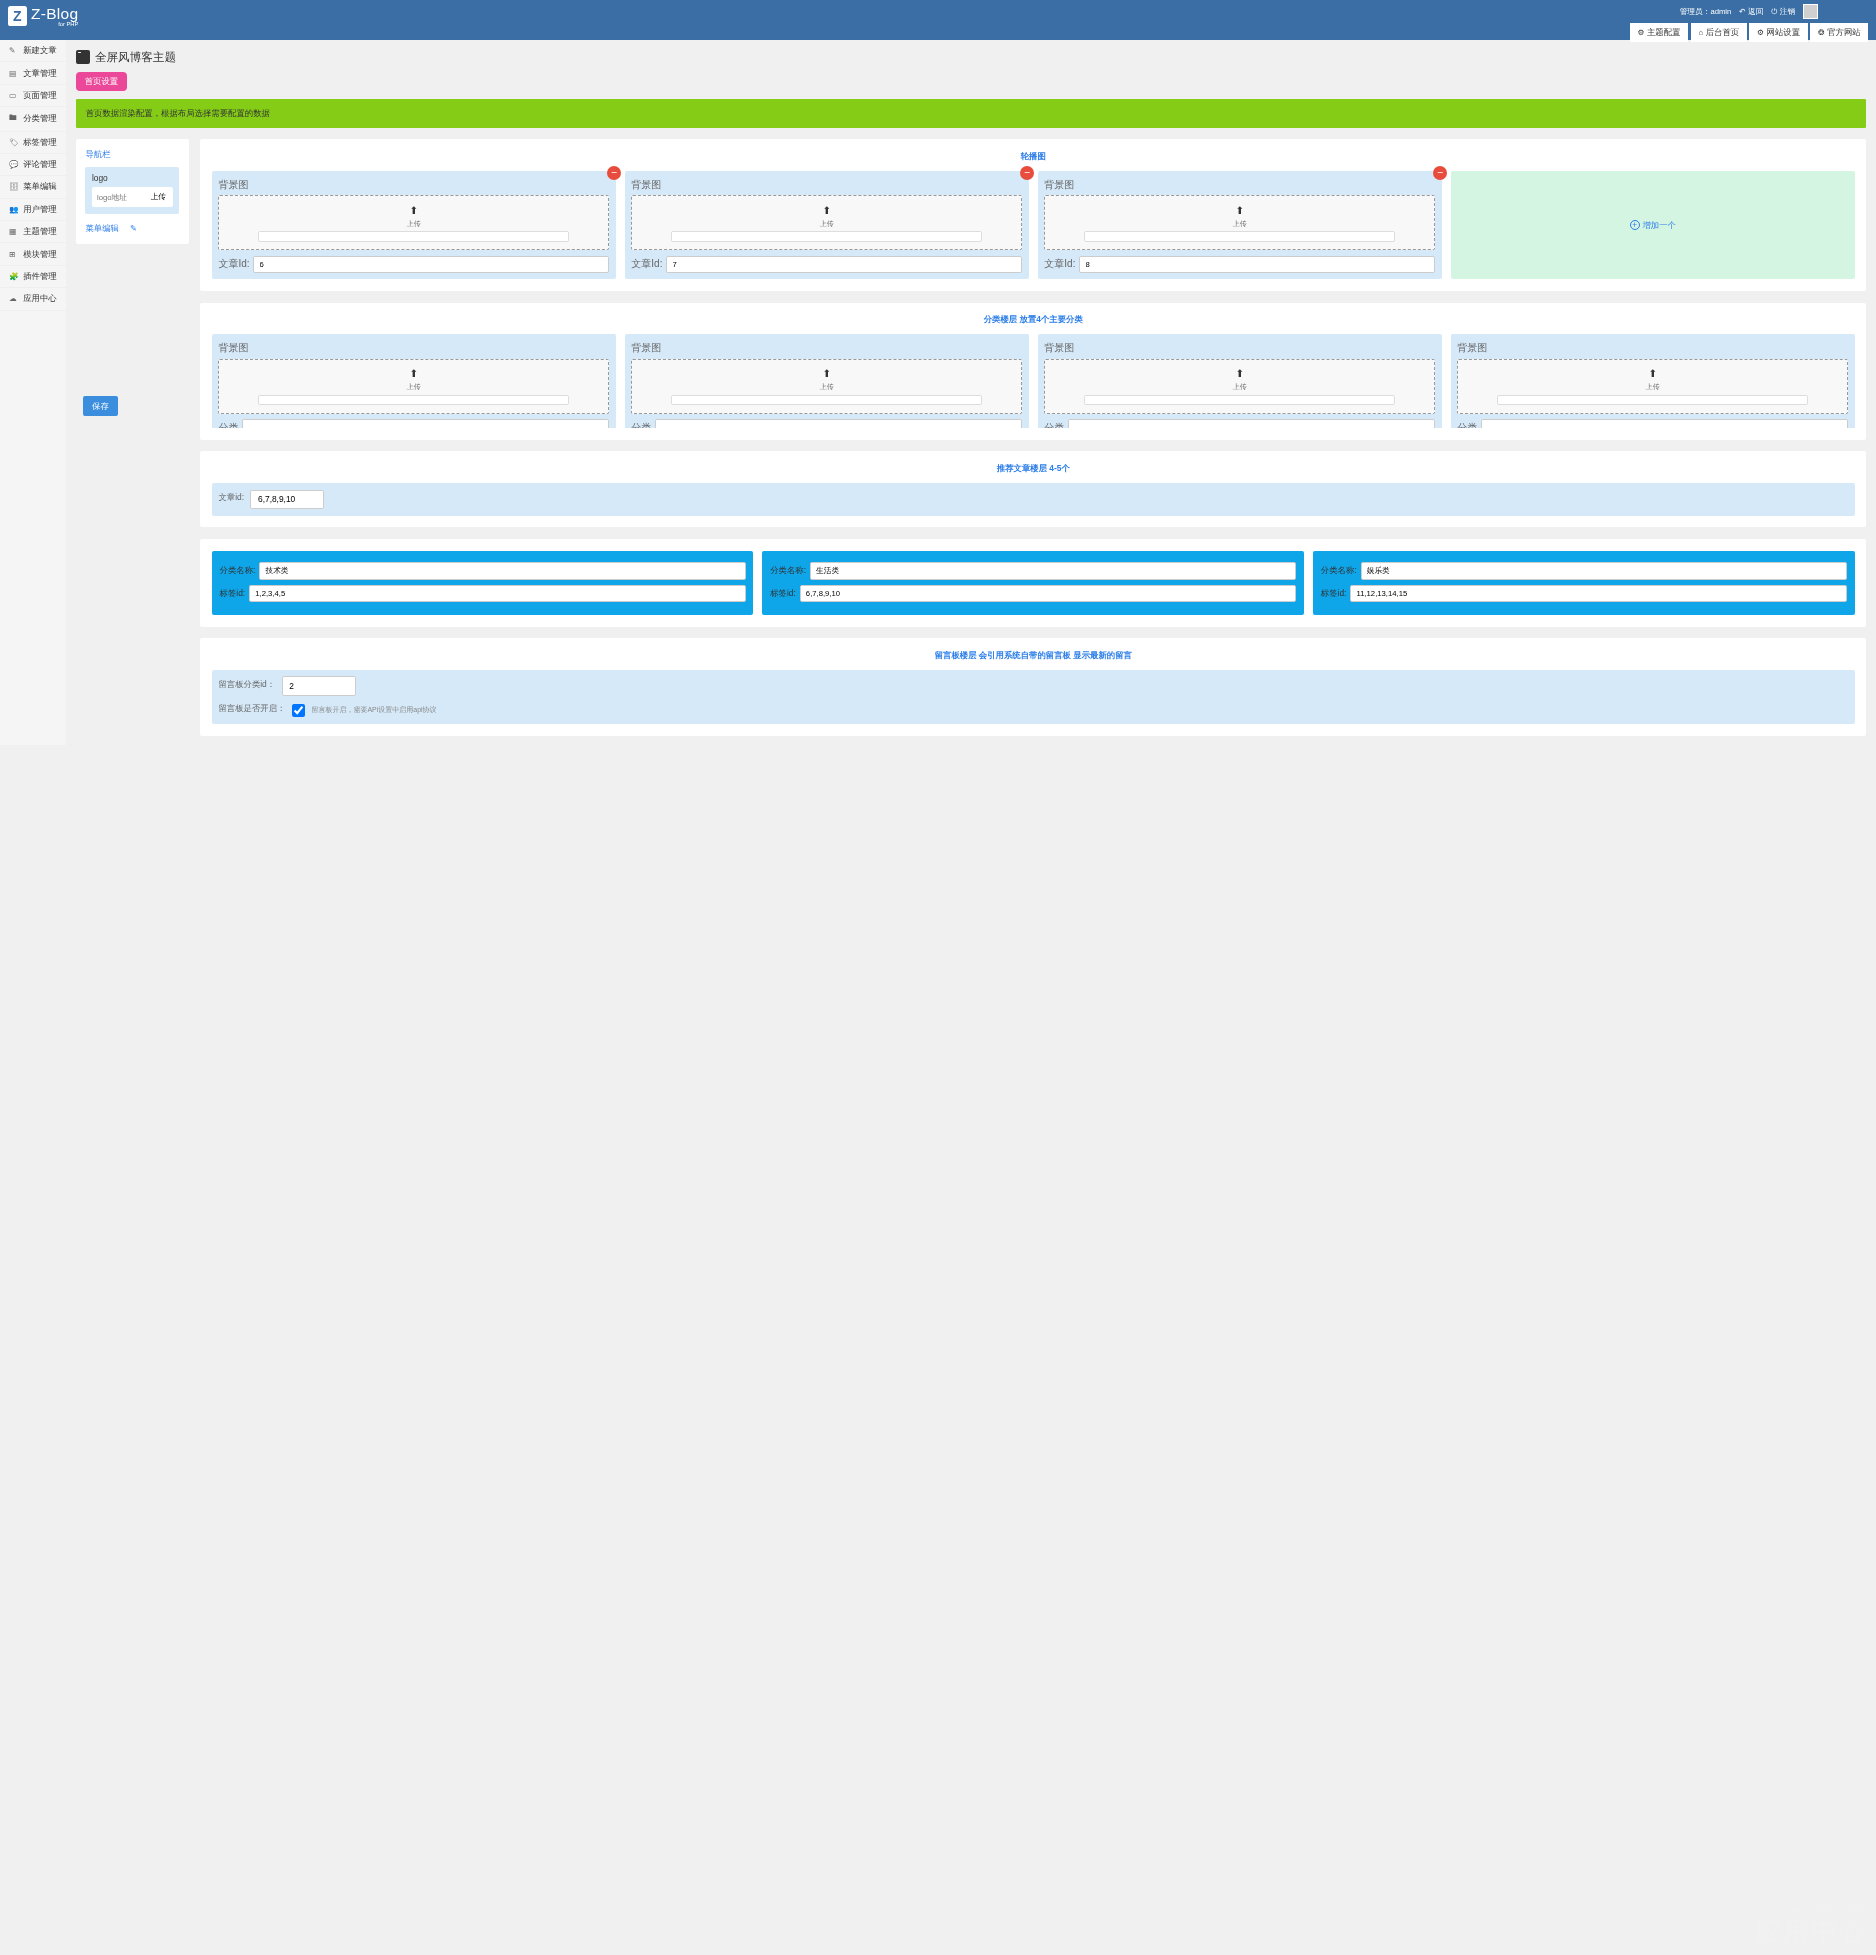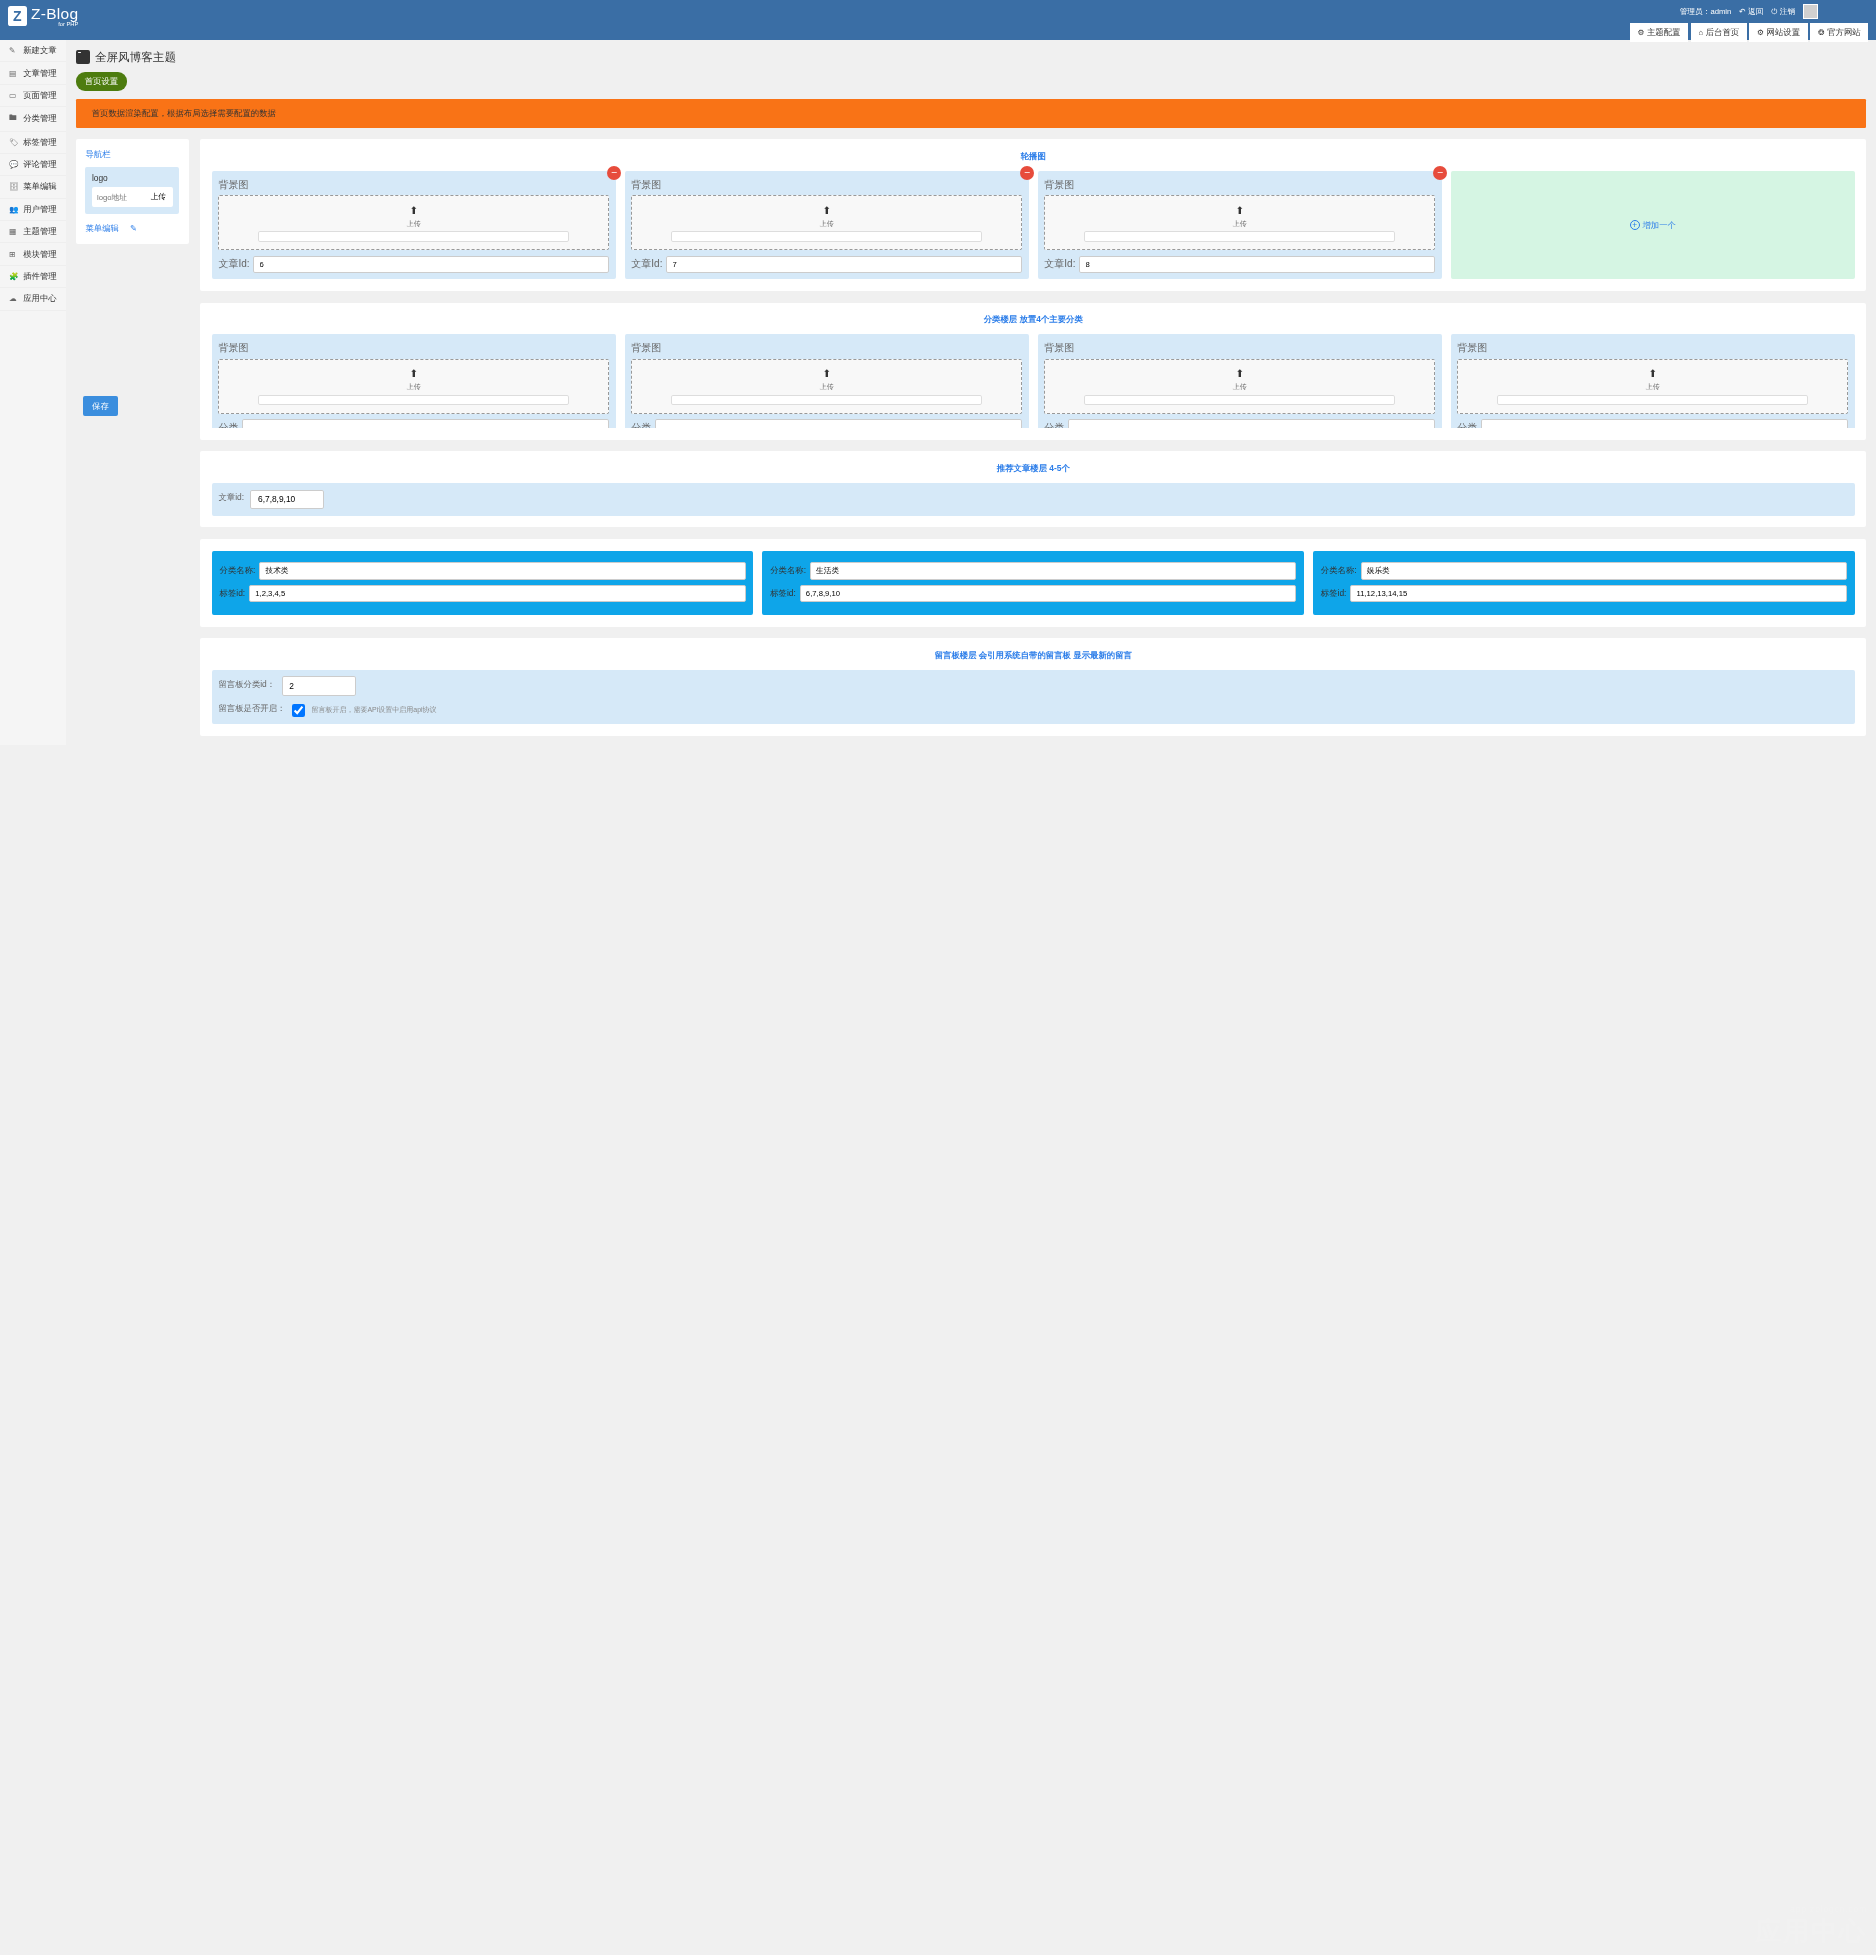--- a/index.html
+++ b/index.html
@@ -25,22 +25,22 @@
 .sidebar { width: 66px; background: #f5f5f5; }
 .sidebar-item { display: flex; align-items: center; gap: 5.2px; padding: 5.2px 9px; color: #333; font-size: 8.4px; cursor: pointer; border-bottom: 0.6px solid #eee; }
 .sidebar-item .icon { width: 9px; font-size: 7.7px; color: #666; }
 
 
 .main { flex: 1; padding: 9.7px; }
 .page-title-row { display: flex; align-items: flex-start; gap: 5.2px; margin-bottom: 7.7px; }
 .title-icon { width: 14px; height: 14px; background: #333; border-radius: 1.9px; position: relative; }
 .title-icon::before { content: ''; position: absolute; top: 1.9px; left: 1.9px; width: 3.2px; height: 1.9px; background: #fff; border-radius: 0.6px; }
 .page-title { font-size: 11.6px; font-weight: 500; }
-.subtab { display: inline-block; background: #4d7c0f; color: #fff; padding: 3.9px 9px; font-size: 8.4px; border-radius: 9px; margin-bottom: 7.7px; }
-.notice { background: #f97316; padding: 9px 16px; font-size: 8.4px; color: #333; margin-bottom: 11.6px; border-radius: 1.3px; }
+.subtab { display: inline-block; background: #ec4899; color: #fff; padding: 3.9px 9px; font-size: 8.4px; border-radius: 4px; margin-bottom: 7.7px; }
+.notice { background: #84cc16; padding: 9px 10px; font-size: 8.4px; color: #333; margin-bottom: 11.6px; border-radius: 1.3px; }
 
 .content-row { display: flex; gap: 11.6px; align-items: flex-start; }
 .left-panel { width: 113px; background: #fff; padding: 9.7px; border-radius: 1.9px; }
 .left-panel h3 { font-size: 8.4px; color: #2b7de9; font-weight: normal; margin-bottom: 6.5px; }
 .logo-box2 { background: #d6e9f8; padding: 6.5px; border-radius: 1.9px; }
 .logo-box2 label { font-size: 8.4px; display: block; margin-bottom: 3.9px; }
 .logo-input-row { display: flex; gap: 2.6px; background: #fff; border-radius: 1.9px; padding: 1.3px; align-items: center; }
 .logo-input-row input { flex: 1; border: none; padding: 3.9px; font-size: 7.7px; outline: none; min-width: 0; }
 .logo-input-row button { border: none; background: transparent; padding: 3.9px 5.2px; font-size: 7.7px; cursor: pointer; }
 .menu-edit { margin-top: 9px; color: #2b7de9; font-size: 8.4px; display: flex; align-items: center; gap: 11px; cursor: pointer; }

